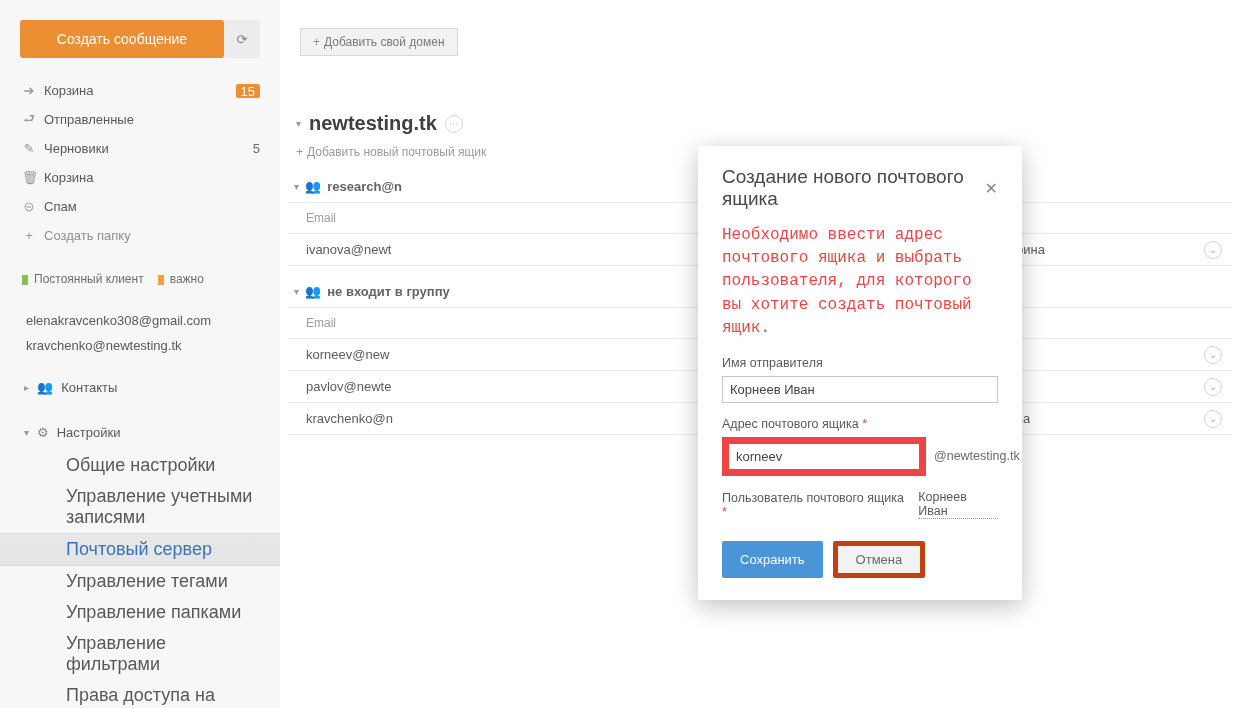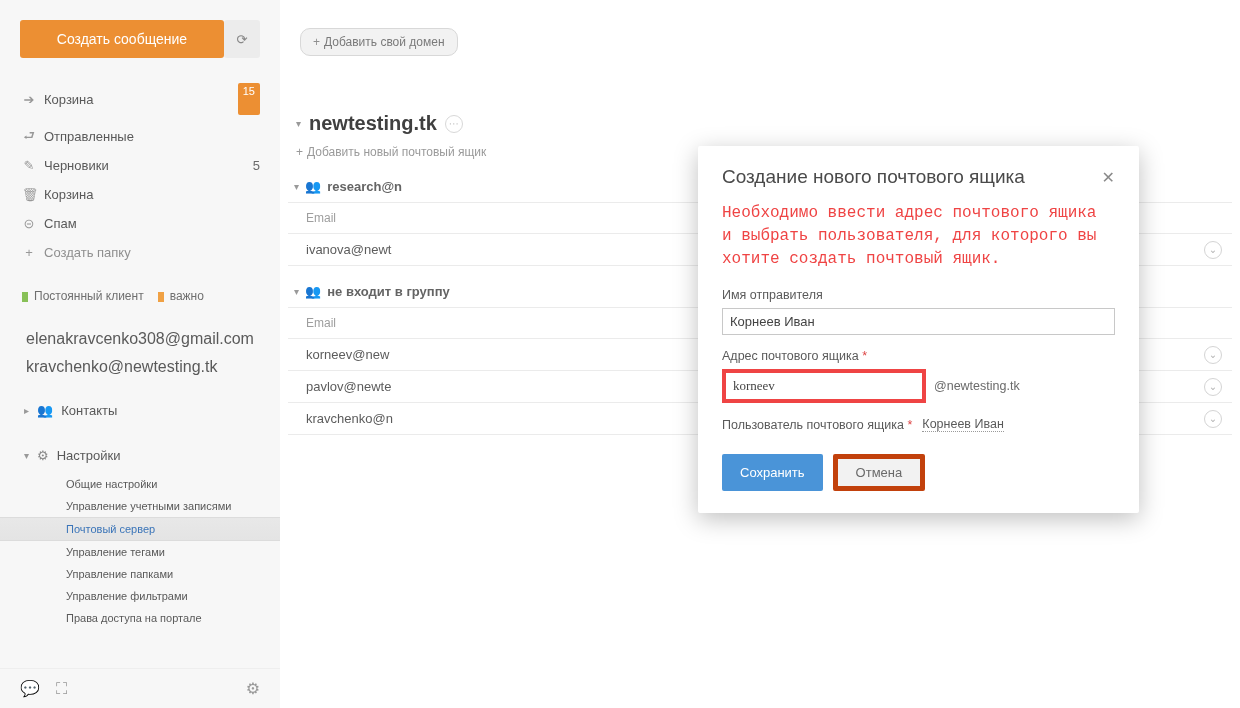--- a/index.html
+++ b/index.html
@@ -8,47 +8,47 @@
 
 
 .sidebar { width: 280px; background: #f7f7f7; display: flex; flex-direction: column; }
 .sidebar-top { padding: 20px 20px 8px; display: flex; }
 .compose-btn { flex: 1; background: #ec8f33; color: #fff; border: none; border-radius: 3px; padding: 10px 0; font-size: 14px; cursor: pointer; text-align: center; }
 .refresh-btn { width: 36px; height: 38px; background: #ececec; border: none; border-radius: 3px; cursor: pointer; display:flex;align-items:center;justify-content:center;color:#888;}
 
 .nav { padding: 10px 0; }
 .nav-item { display:flex; align-items:center; justify-content:space-between; padding: 7px 20px 7px 44px; position: relative; color: #595959; cursor: pointer; font-size: 13px; }
 .nav-item .icon { position:absolute; left: 22px; color: #989898; width:14px; display:inline-block; text-align:center; }
-.badge { background:#ec8f33; color:#fff; border-radius:2px; padding:0 5px; font-size:11px; line-height:16px; height:32px;}
+.badge { background:#ec8f33; color:#fff; border-radius:2px; padding:0 5px; font-size:13px; line-height:16px; height:14px;}
 .count { color:#6a6a6a; }
 .nav-item.create { color:#8f8f8f; }
 
 .tags { padding: 12px 22px 18px; display:flex; gap:14px; font-size:12px; color:#6f6f6f;}
 .tag-green::before{content:"";display:inline-block;width:6px;height:10px;background:#88c057;margin-right:6px;vertical-align:middle;}
 .tag-orange::before{content:"";display:inline-block;width:6px;height:10px;background:#f0a144;margin-right:6px;vertical-align:middle;}
 
 .accounts { padding: 4px 0 12px; }
-.accounts .nav-item { padding: 5px 20px 5px 26px; font-size:16px; color:#5a5a5a;}
+.accounts .nav-item { padding: 5px 20px 5px 26px; font-size:13px; color:#5a5a5a;}
 
 .section-head { display:flex; align-items:center; padding: 10px 20px 10px 24px; color:#595959; font-size:13px; cursor:pointer; gap:8px;}
 .section-head .caret { color:#999; font-size:10px;}
 .section-head .ico { color:#888; font-size:13px;}
 
 .settings-sub {}
-.settings-sub .nav-item { padding: 5px 20px 5px 66px; font-size:11px; color:#595959;}
+.settings-sub .nav-item { padding: 5px 20px 5px 66px; font-size:18px; color:#595959;}
 .settings-sub .nav-item.active { background: linear-gradient(#e8e8e8,#e4e4e4); color:#3a74b8; border-top:1px solid #dcdcdc; border-bottom:1px solid #dcdcdc;}
 
 .sidebar-bottom { margin-top:auto; display:flex; align-items:center; padding:10px 20px; color:#999; gap:16px; border-top:1px solid #eee;}
 .sidebar-bottom .spacer { flex:1; }
 .sidebar-bottom span { cursor:pointer; font-size:16px;}
 
 
 .main { flex:1; background:#fff; position:relative; }
 .top-actions { padding: 28px 20px 8px;}
-.grey-btn { background:#f2f2f2; border:1px solid #d8d8d8; border-radius:10px; padding:6px 12px; color:#7a7a7a; font-size:12px; cursor:pointer;}
+.grey-btn { background:#f2f2f2; border:1px solid #d8d8d8; border-radius:0; padding:6px 12px; color:#7a7a7a; font-size:12px; cursor:pointer;}
 .grey-btn .plus{color:#8f8f8f; margin-right:4px;}
 .domain-row { display:flex; align-items:center; gap:8px; padding: 48px 0 6px 8px; color:#4d4d4d; font-size:15px;}
 .domain-row .collapser { color:#999; font-size:10px;}
 .domain-row .name { font-weight:600; color:#404040; font-size:20px;}
 .domain-row .gear { color:#c3c3c3; border:1px solid #d8d8d8; border-radius:50%; width:18px; height:18px; display:inline-flex; align-items:center; justify-content:center; font-size:10px;}
 
 .add-mailbox { color:#9a9a9a; font-size:12px; padding: 4px 0 14px 8px; cursor:pointer;}
 .add-mailbox .plus { margin-right:4px; color:#999;}
 
 .group-head { display:flex; align-items:center; gap:6px; padding: 6px 0 8px 6px; color:#646464; font-size:13px;}
@@ -57,31 +57,31 @@
 .group-head .label { font-weight:600;}
 
 .table { border-top:1px solid #ebebeb; }
 .thead, .trow { display:flex; align-items:center; border-bottom:1px solid #ebebeb; }
 .thead { color:#9e9e9e; font-size:12px; }
 .trow { color:#5c5c5c; font-size:13px; }
 .cell.email { flex: 0 0 430px; padding: 8px 8px 8px 18px; }
 .cell.syn { flex: 0 0 200px; padding: 8px; }
 .cell.user { flex:1; padding: 8px; position:relative;}
 .row-action { position:absolute; right:10px; top:50%; transform:translateY(-50%); width:18px; height:18px; border:1px solid #d4d4d4; border-radius:50%; display:inline-flex; align-items:center; justify-content:center; color:#b3b3b3; font-size:10px; cursor:pointer;}
-.modal { position:absolute; left:418px; top:146px; width:441px; background:#fff; box-shadow: 0 6px 24px rgba(0,0,0,0.25); border-radius:2px; z-index:10; }
+.modal { position:absolute; left:418px; top:146px; width:324px; background:#fff; box-shadow: 0 6px 24px rgba(0,0,0,0.25); border-radius:2px; z-index:10; }
 .modal-head { display:flex; justify-content:space-between; align-items:center; padding:20px 24px 12px; }
 .modal-title { font-size:19px; color:#4a4a4a; }
 .modal-close { color:#8a8a8a; cursor:pointer; font-size:16px; }
 .modal-body { padding: 2px 24px 16px; color:#ef4444; font-size:16px; line-height:1.45;font-family:Liberation Mono, monospace;}
 .form-group { padding: 0 24px 14px; }
 .form-label { color:#5a5a5a; font-size:12.5px; margin-bottom:6px; display:block;}
 .req { color:#d44; }
 .text-input { width:100%; border:1px solid #c8c8c8; padding:5px 7px; font-size:13px; color:#444;}
 .addr-row { display:flex; align-items:center; gap:8px;}
-.addr-row .text-input { width: 204px; border:4px solid #ef4444;font-family:Liberation Serif, serif;}
+.addr-row .text-input { width: 204px; border:7px solid #ef4444;}
 .addr-row .suffix { color:#6a6a6a; font-size:12.5px;}
 .user-row { display:flex; align-items:flex-end; gap:10px; padding: 0 24px 14px;}
 .user-row .form-label { margin:0;}
 .user-link { color:#5a5a5a; border-bottom:1px dotted #9a9a9a; cursor:pointer; font-size:12.5px;}
 .modal-actions { padding: 8px 24px 22px; display:flex; gap:10px;}
 .btn-primary { background:#4a94d8; color:#fff; border:none; border-radius:2px; padding:7px 18px; font-size:13px; cursor:pointer;}
 .btn-secondary { background:#f2f2f2; color:#6a6a6a; border:5px solid #c2410c; border-radius:2px; padding:6px 18px; font-size:13px; cursor:pointer;}
 </style>
 </head>
 <body>

